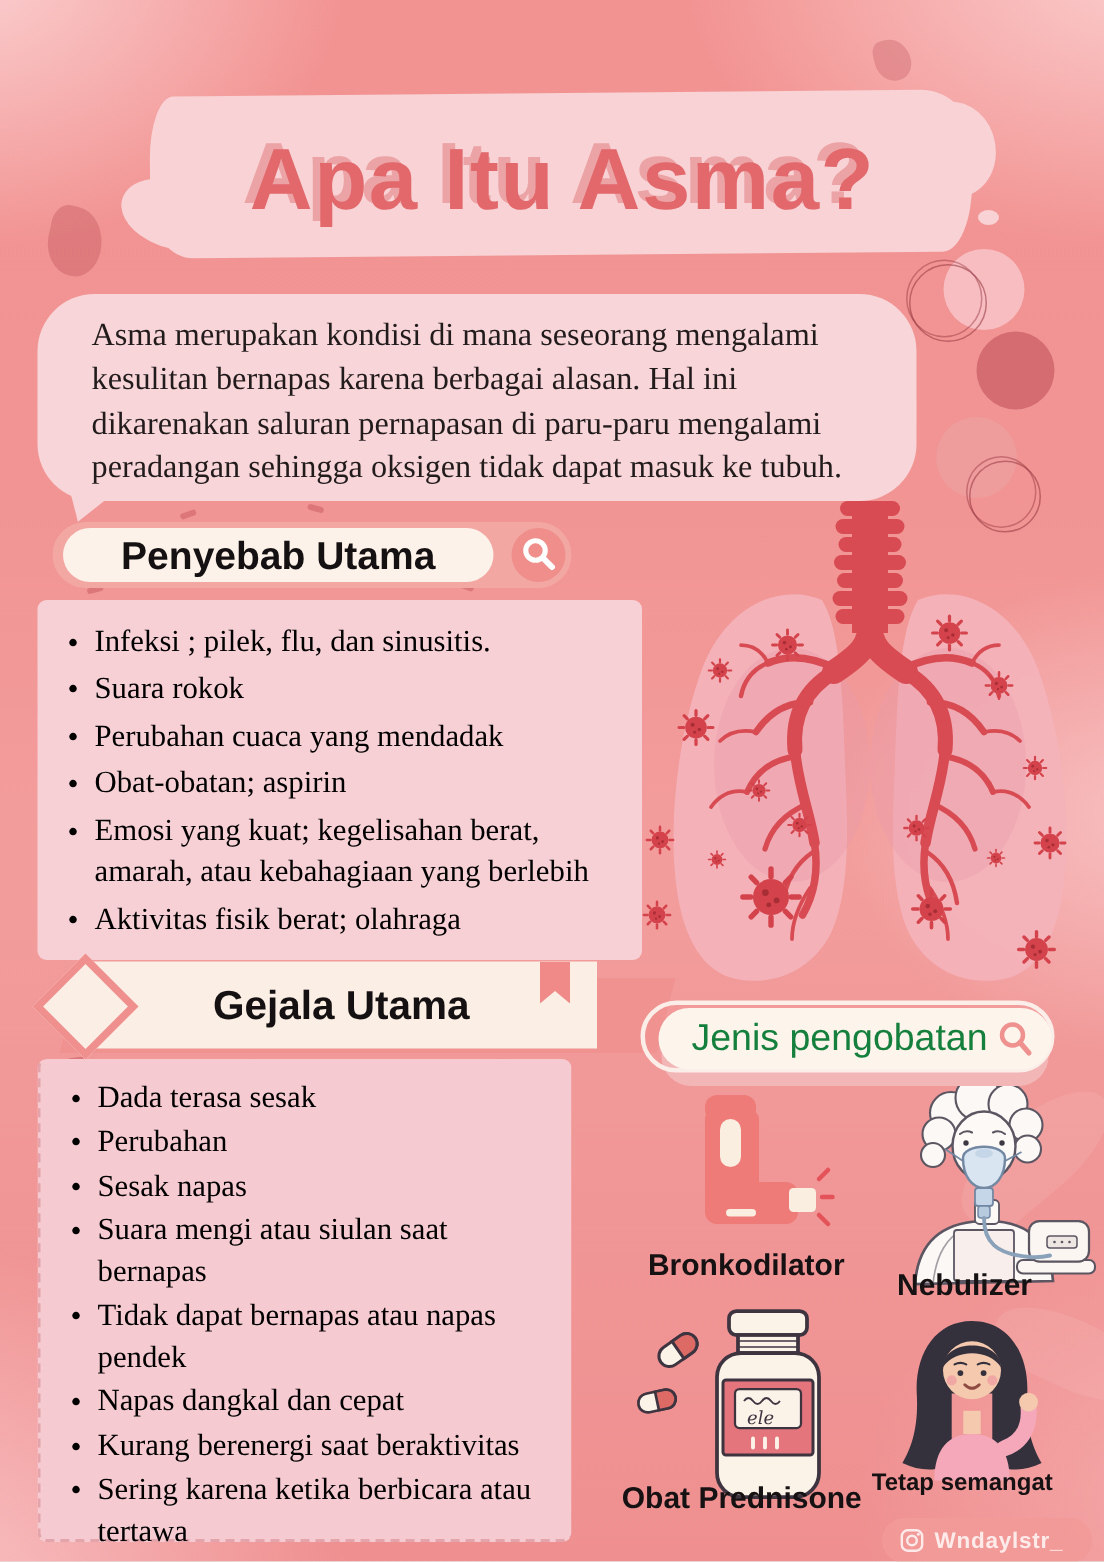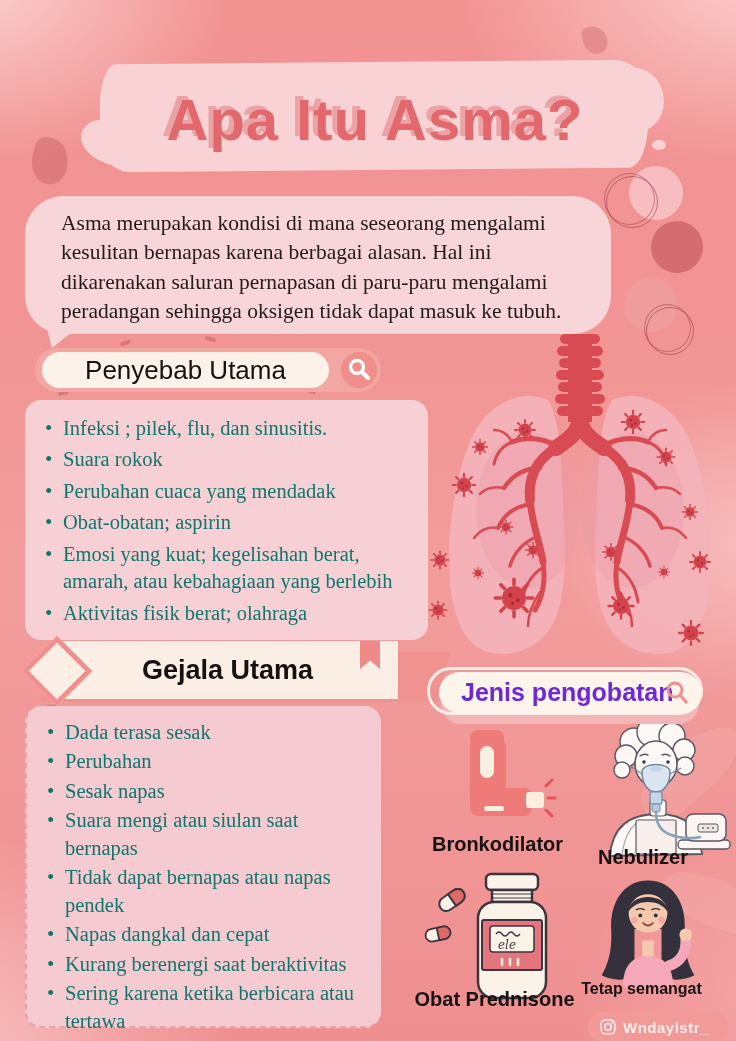--- a/index.html
+++ b/index.html
@@ -58,27 +58,27 @@
   .intro-text {
     padding:13px 20px 0 36px;
     font-family:"Liberation Serif", serif;
     font-size:21.5px; line-height:1.37; color:#211b1c;
   }
 
   
   .causes-pill { left:35px; top:348px; width:346px; height:44px; background:#f3a7a3; border-radius:22px; z-index:3; }
   .causes-pill-inner { position:absolute; left:7px; top:4px; right:52px; bottom:4px;
     background:#fcf2e9; border-radius:18px; display:flex; align-items:center; justify-content:center;
-    font-size:26px; font-weight:400; color:#151011; }
+    font-size:26px; font-weight:700; color:#151011; }
   .causes-pill-circle { position:absolute; right:4px; top:4px; width:36px; height:36px; border-radius:50%;
     background:#ef8e8b; display:flex; align-items:center; justify-content:center; }
 
   .list-box {
-    background:#f7d0d5; border-radius:16px; z-index:2;
-    font-family:"Liberation Serif", serif; color:#0f766e;
+    background:#f7d0d5; border-radius:6px; z-index:2;
+    font-family:"Liberation Serif", serif; color:#000000;
   }
   .causes-box { left:25px; top:400px; width:403px; height:240px; padding:15px 10px 0 16px; }
   .symptoms-box { left:25px; top:706px; width:356px; height:322px; padding:13px 10px 0 16px;
     background:#f5cad0; border-left:2px dashed rgba(198,96,106,.35); border-bottom:2px dashed rgba(198,96,106,.35); }
   .list-box ul { list-style:none; }
   .list-box li { position:relative; padding-left:22px; font-size:20.5px; line-height:1.34; margin-bottom:4px; }
   .symptoms-box li { margin-bottom:2px; }
   .list-box li::before { content:"•"; position:absolute; left:4px; top:-1px; font-size:21px; }
 
   
@@ -90,21 +90,21 @@
     border:5px solid #f0908e; transform:rotate(45deg); z-index:4; }
   .bookmark { left:360px; top:641px; width:20px; height:28px; background:#ef8a88; z-index:4;
     clip-path:polygon(0 0,100% 0,100% 100%,50% 70%,0 100%); }
 
   
   .treat-pill-wrap { left:433px; top:672px; width:280px; height:56px; z-index:3; }
   .treat-pill-shadow { position:absolute; left:8px; top:12px; width:258px; height:40px; background:#f3b6b7; border-radius:22px; }
   .treat-pill-outline { position:absolute; left:-6px; top:-5px; width:276px; height:48px; border:3px solid #fbeee8; border-radius:26px; }
   .treat-pill { position:absolute; left:6px; top:0; width:262px; height:41px; background:#fdf4ec; border-radius:22px;
     display:flex; align-items:center; justify-content:flex-start; padding-left:22px;
-    font-size:25px; font-weight:700; color:#6d28d9; }
+    font-size:25px; font-weight:400; color:#15803d; }
   .treat-pill svg { position:absolute; right:10px; top:7px; }
 
   .treat-label { position:absolute; text-align:center; font-weight:800; color:#161112; z-index:3; }
 
   
   .ig-badge { left:588px; top:1012px; width:140px; height:30px; border-radius:15px;
     background:rgba(242,154,152,.92); display:flex; align-items:center; gap:7px; padding-left:12px; z-index:3; }
   .ig-badge span { font-size:15px; font-weight:700; color:rgba(255,255,255,.8); letter-spacing:.5px; }
 
   svg { display:block; }

